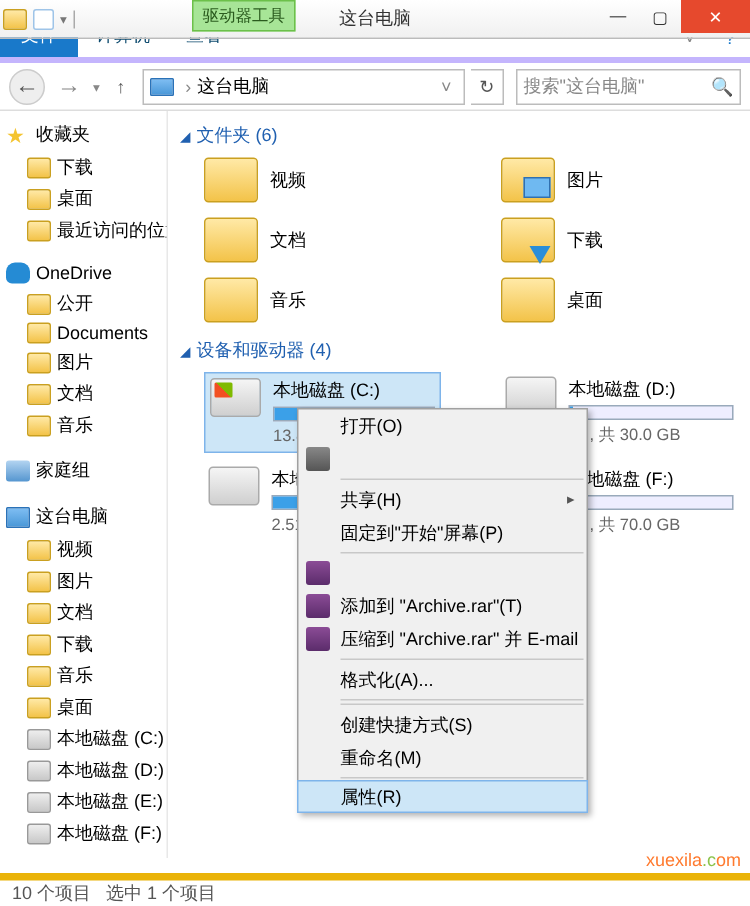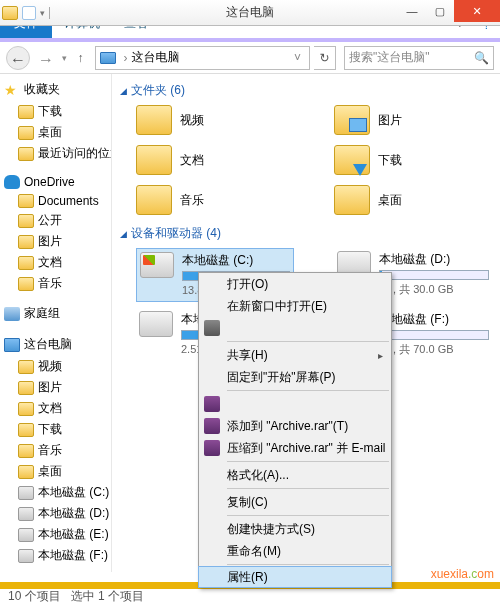--- a/index.html
+++ b/index.html
@@ -62,34 +62,35 @@
 .drive-sub{font-size:11px;color:#666}
 .context-menu{position:absolute;left:198px;top:272px;width:194px;background:#f0f0f0;border:1px solid #a0a0a0;box-shadow:2px 2px 4px rgba(0,0,0,.3);z-index:50}
 .cm-item{display:flex;align-items:center;height:22px;padding:0 8px 0 28px;position:relative;white-space:nowrap}
 .cm-item.bold{font-weight:400}
 .cm-item.hl{background:#cde6f7;border:1px solid #7eb4ea;margin:-1px}
 .cm-item .sub{margin-left:auto;font-size:10px;color:#555}
 .cm-sep{height:1px;background:#c8c8c8;margin:2px 2px 2px 28px}
 .cm-ico{position:absolute;left:5px;top:3px;width:16px;height:16px}
 .cm-ico.bl{background:linear-gradient(#888,#555);border-radius:2px}
 .cm-ico.rar{background:linear-gradient(#8b4c96,#5b2c6b);border-radius:2px}
-.statusbar{position:absolute;bottom:0;left:0;right:0;height:22px;border-top:7px solid #eab308;display:flex;align-items:center;padding:0 8px;color:#555;background:#fff}
+.statusbar{position:absolute;bottom:0;left:0;right:0;height:22px;border-top:5px solid #eab308;display:flex;align-items:center;padding:0 8px;color:#555;background:#fff}
 .watermark{position:absolute;right:6px;bottom:22px;color:#ff7a2e;font-size:16px;font-family:Arial}
 .watermark .c{color:#8bc34a}
 </style>
 </head>
 <body>
 
 <div class="titlebar">
   <div class="qat">
     <span class="folder-ico"></span>
     <span class="note-ico"></span>
     <span style="color:#777;font-size:9px">▾</span>
     <span class="sep"></span>
   </div>
+  <div class="ctx-tab">驱动器工具</div>
   <div class="title">这台电脑</div>
   <div class="winbtns">
     <div class="winbtn">—</div>
     <div class="winbtn">▢</div>
     <div class="winbtn close">✕</div>
   </div>
 </div>
 
 <div class="ribbon">
   <div class="file">文件</div>
@@ -137,25 +138,25 @@
           <span>最近访问的位置</span>
         </div>
     </div>
     <div class="sb-group">
       <div class="sb-head">
           <span class="ico ico-onedrive"></span>
           <span>OneDrive</span>
         </div>
       <div class="sb-item">
           <span class="ico ico-folder"></span>
+          <span>公开</span>
+        </div>
+      <div class="sb-item">
+          <span class="ico ico-folder"></span>
           <span>Documents</span>
-        </div>
-      <div class="sb-item">
-          <span class="ico ico-folder"></span>
-          <span>公开</span>
         </div>
       <div class="sb-item">
           <span class="ico ico-folder"></span>
           <span>图片</span>
         </div>
       <div class="sb-item">
           <span class="ico ico-folder"></span>
           <span>文档</span>
         </div>
       <div class="sb-item">
@@ -300,21 +301,20 @@
             </div>
             <span class="drive-sub">用 , 共 70.0 GB</span>
           </div>
       </div>
     </div>
   </div>
 </div>
 
 <div class="context-menu">
   <div class="cm-item bold">打开(O)</div>
-  <div class="cm-item">在新窗口中打开(E)</div>
   <div class="cm-item">
       <span class="cm-ico bl"></span>
     </div>
   <div class="cm-sep"></div>
   <div class="cm-item">
       <span>共享(H)</span>
       <span class="sub">▸</span>
     </div>
   <div class="cm-item">固定到"开始"屏幕(P)</div>
   <div class="cm-sep"></div>
@@ -325,21 +325,20 @@
       <span class="cm-ico rar"></span>
       <span>添加到 "Archive.rar"(T)</span>
     </div>
   <div class="cm-item">
       <span class="cm-ico rar"></span>
       <span>压缩到 "Archive.rar" 并 E-mail</span>
     </div>
   <div class="cm-sep"></div>
   <div class="cm-item">格式化(A)...</div>
   <div class="cm-sep"></div>
-  <div class="cm-item">复制(C)</div>
   <div class="cm-sep"></div>
   <div class="cm-item">创建快捷方式(S)</div>
   <div class="cm-item">重命名(M)</div>
   <div class="cm-sep"></div>
   <div class="cm-item hl">属性(R)</div>
 </div>
 
 <div class="statusbar">
   <span>10 个项目</span>&nbsp;&nbsp;&nbsp;
   <span>选中 1 个项目</span>

